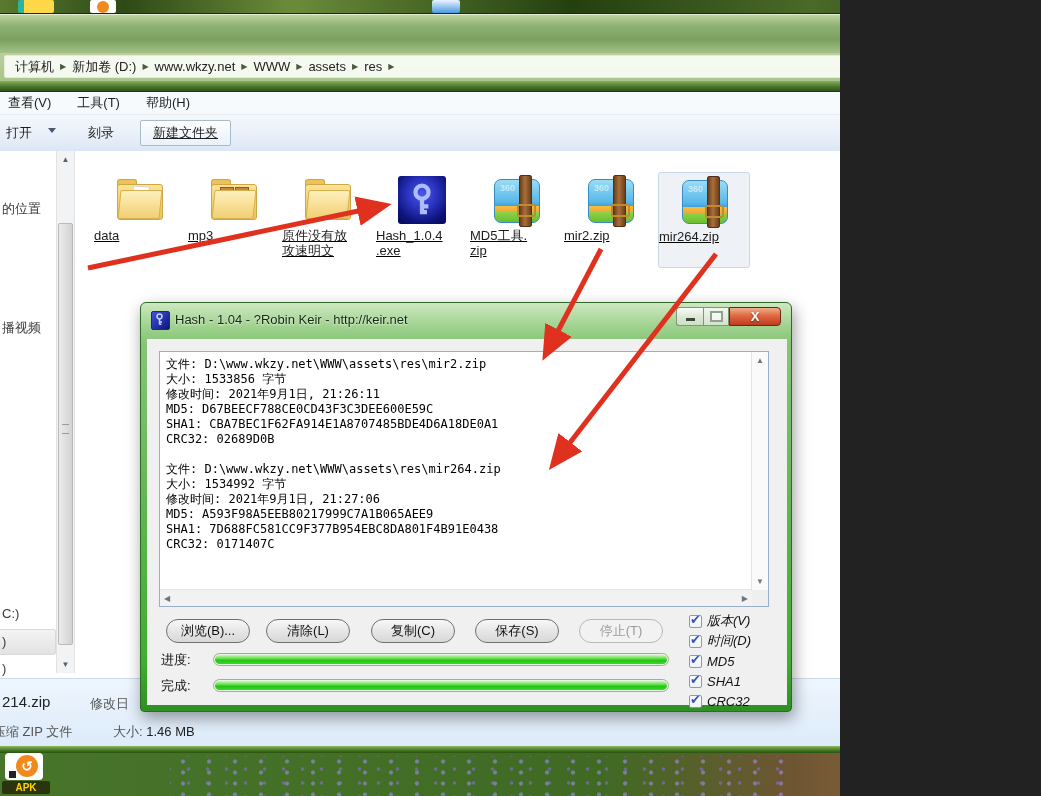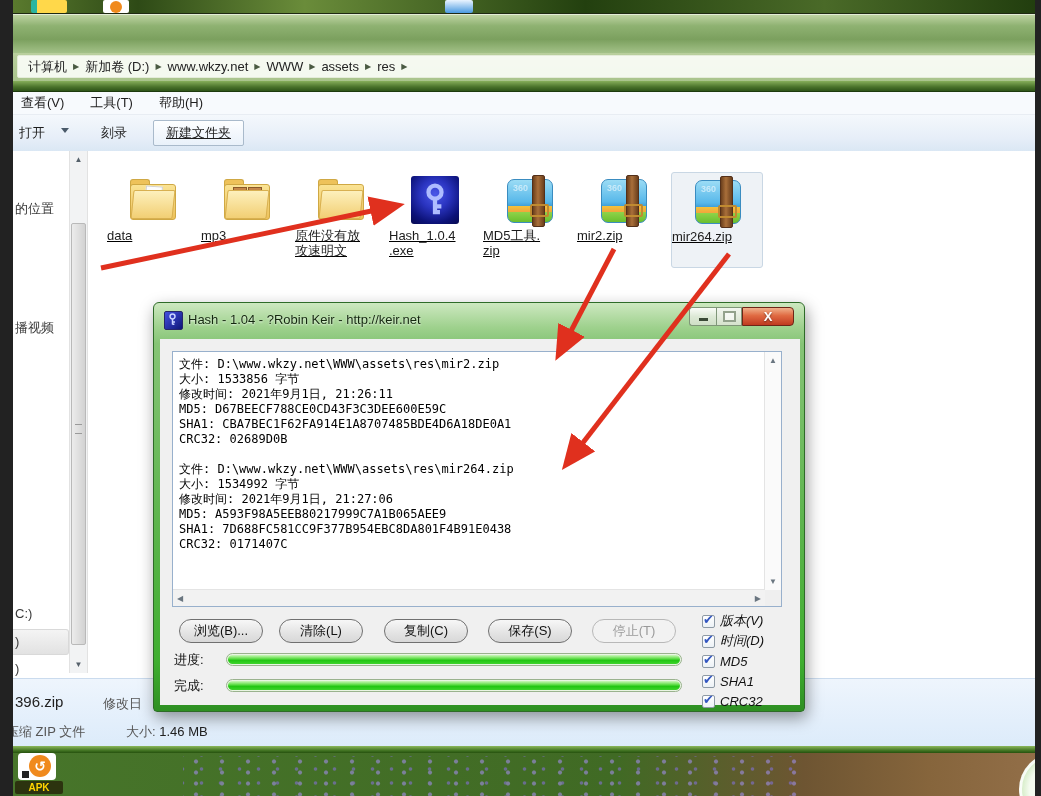--- a/index.html
+++ b/index.html
@@ -1,17 +1,17 @@
 <!DOCTYPE html>
 <html><head>
 <meta charset="utf-8">
 <style>
   html,body{margin:0;padding:0;}
   body{font-family:"Liberation Sans","DejaVu Sans",sans-serif;background:#222;}
-  #canvas{position:relative;width:1022px;height:796px;overflow:hidden;background:#000000;margin-left:13px;}
+  #canvas{position:relative;width:840px;height:796px;overflow:hidden;background:#000000;}
   .abs{position:absolute;}
 
   
   #desk-top{left:0;top:0;width:1041px;height:14px;
     background:linear-gradient(90deg,#5a7a2e 0%,#2e4a16 12%,#6a8c3a 28%,#23400f 55%,#4a6a28 78%,#1e3a0c 100%);}
   .mini-icon{top:0;height:13px;border-radius:2px;}
   #desk-bottom{left:0;top:752px;width:1041px;height:44px;
     background:linear-gradient(90deg,#47752a 0%,#406a24 58%,#6e5532 76%,#86653c 88%,#94704a 100%);}
   #flowers{left:170px;top:756px;width:620px;height:40px;opacity:.65;
     background-image:radial-gradient(circle,#9a8ad8 1.5px,transparent 2.6px),radial-gradient(circle,#7f6fc6 1.2px,transparent 2.2px);
@@ -283,21 +283,21 @@
               <div class="zip-buckle"></div>
             </div>
             <div class="file-label">
               <div>mir264.zip</div>
             </div>
           </div>
         </div>
     </div>
 
     <div class="abs" id="details">
-      <div class="abs" id="det-name">396.zip</div>
+      <div class="abs" id="det-name">214.zip</div>
       <div class="abs" id="det-mod">修改日</div>
       <div class="abs" id="det-type">压缩 ZIP 文件</div>
       <div class="abs" id="det-size"><span>大小:</span> <b>1.46 MB</b></div>
     </div>
     <div class="abs" id="win-bottom"></div>
   </div>
 
   <div class="abs" id="dialog">
     <div class="abs" id="dlg-titlebar">
       <div class="abs" id="dlg-icon">

